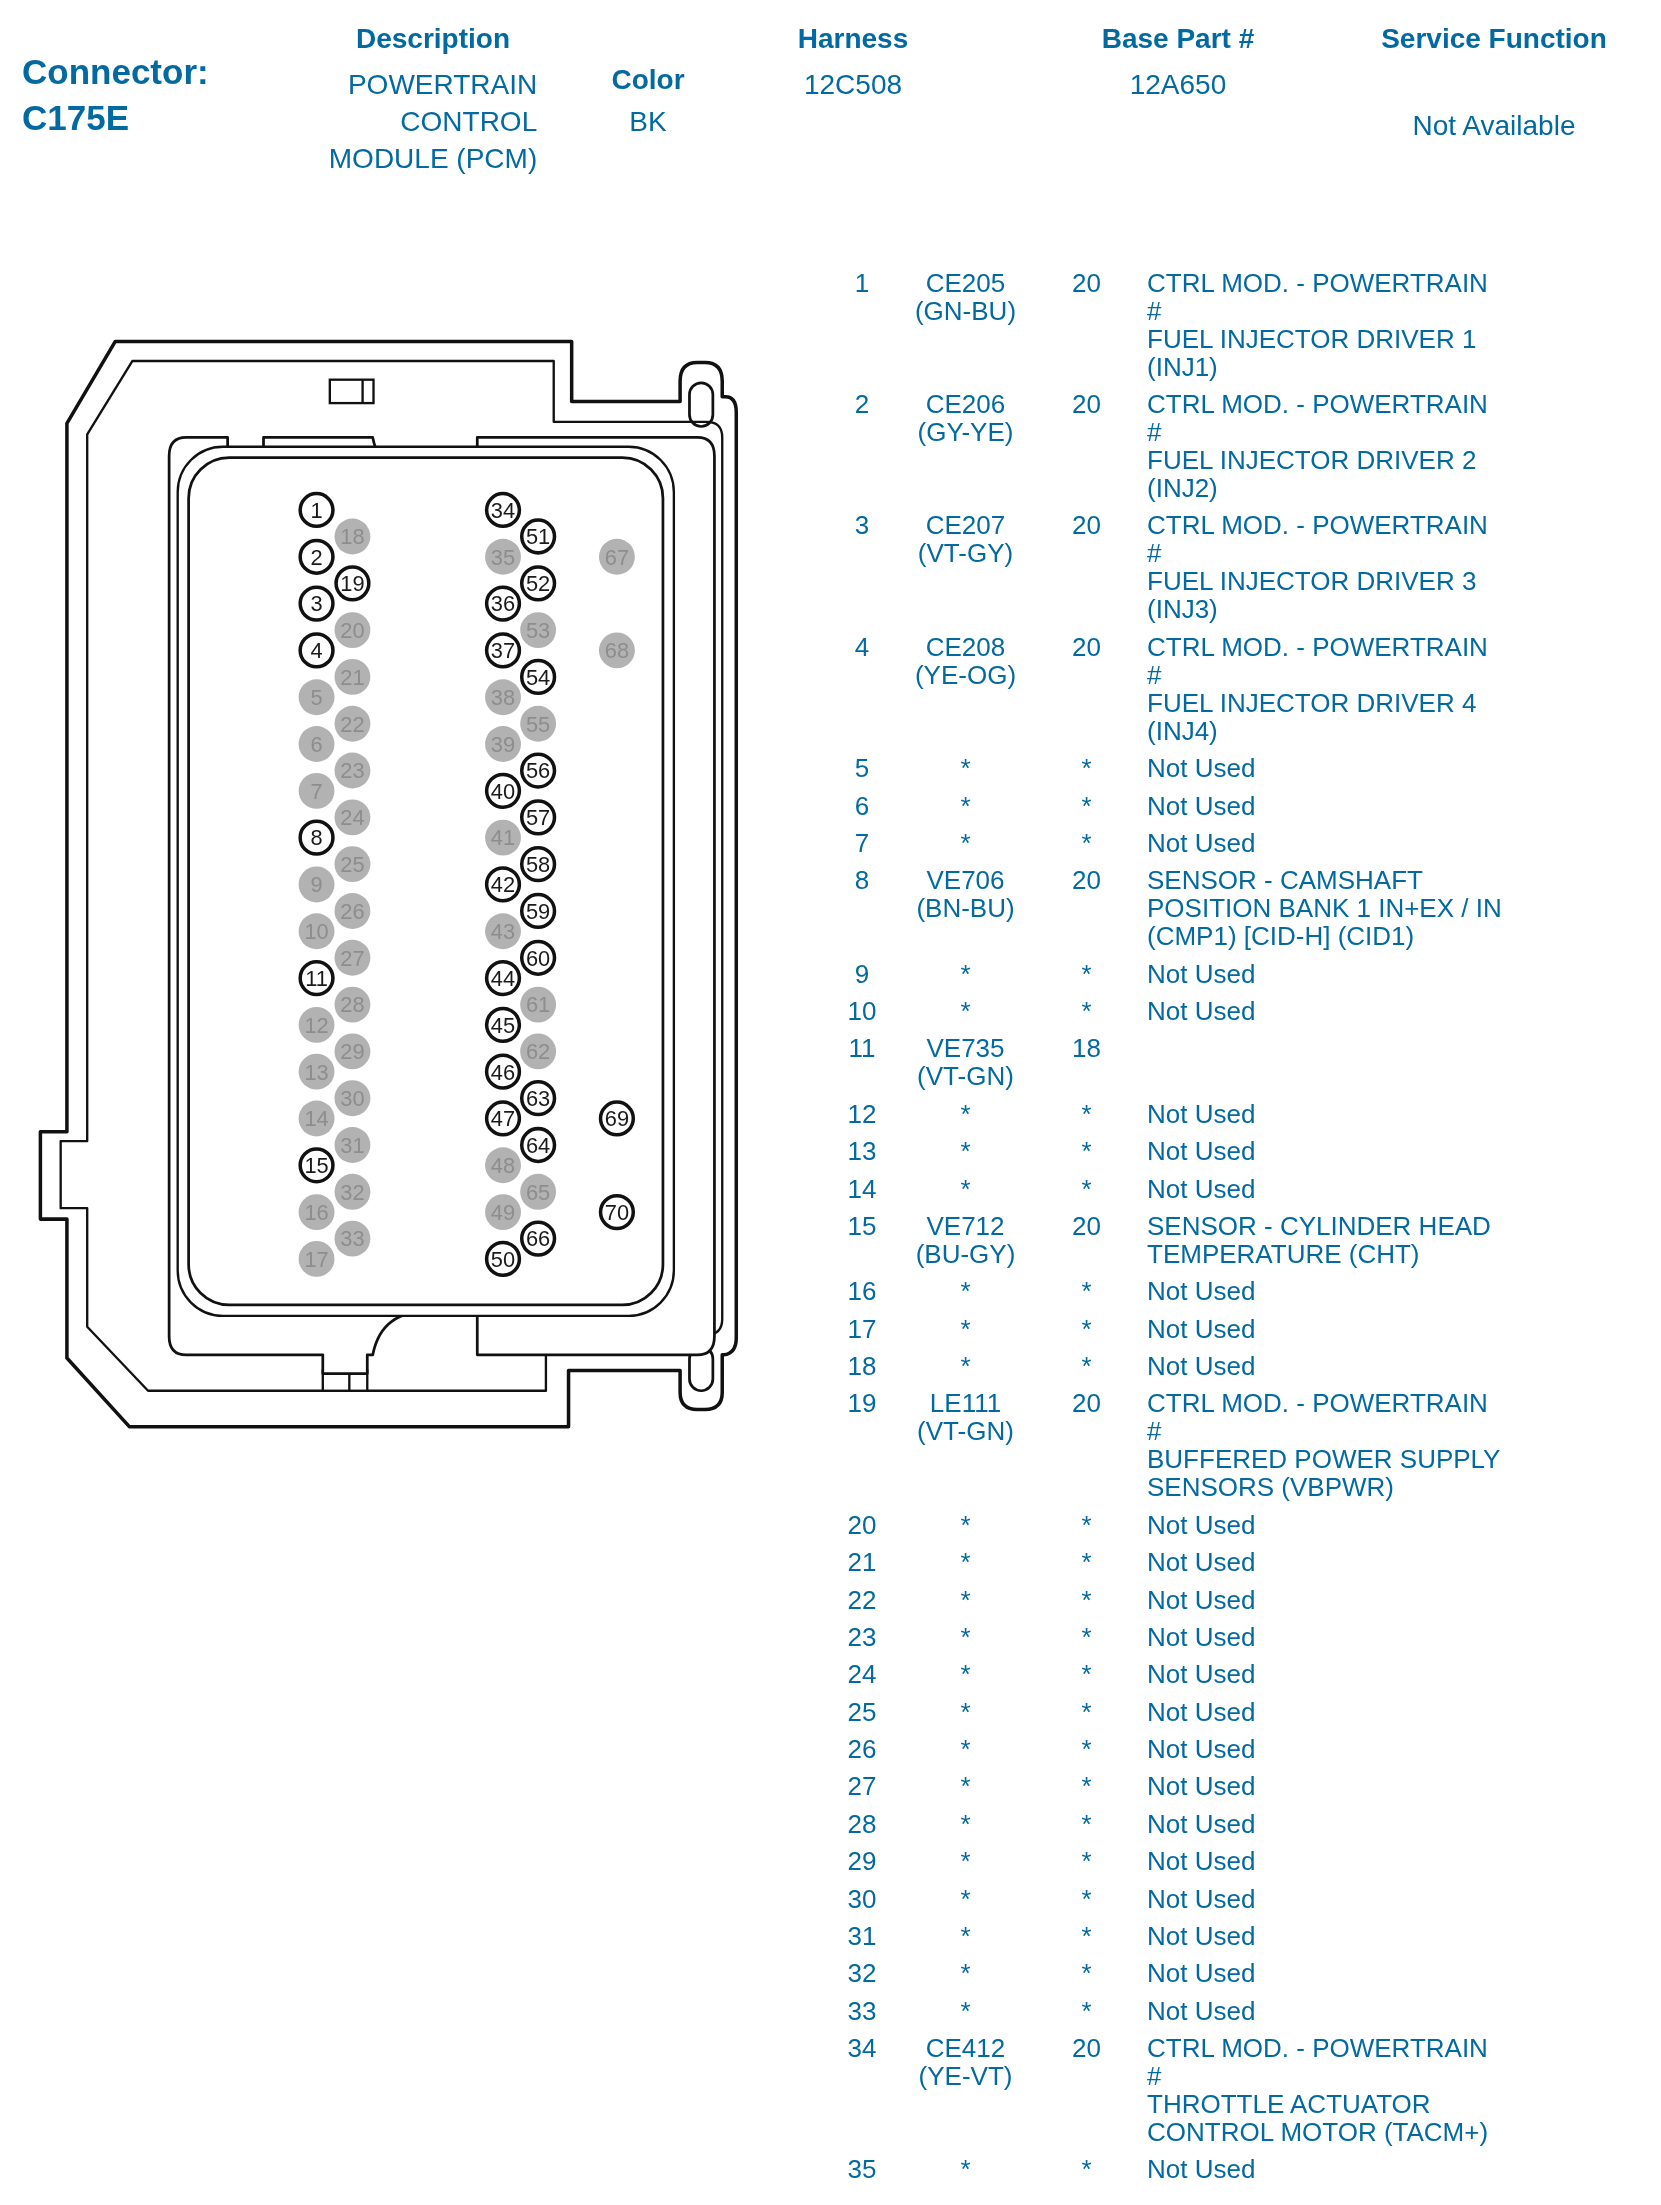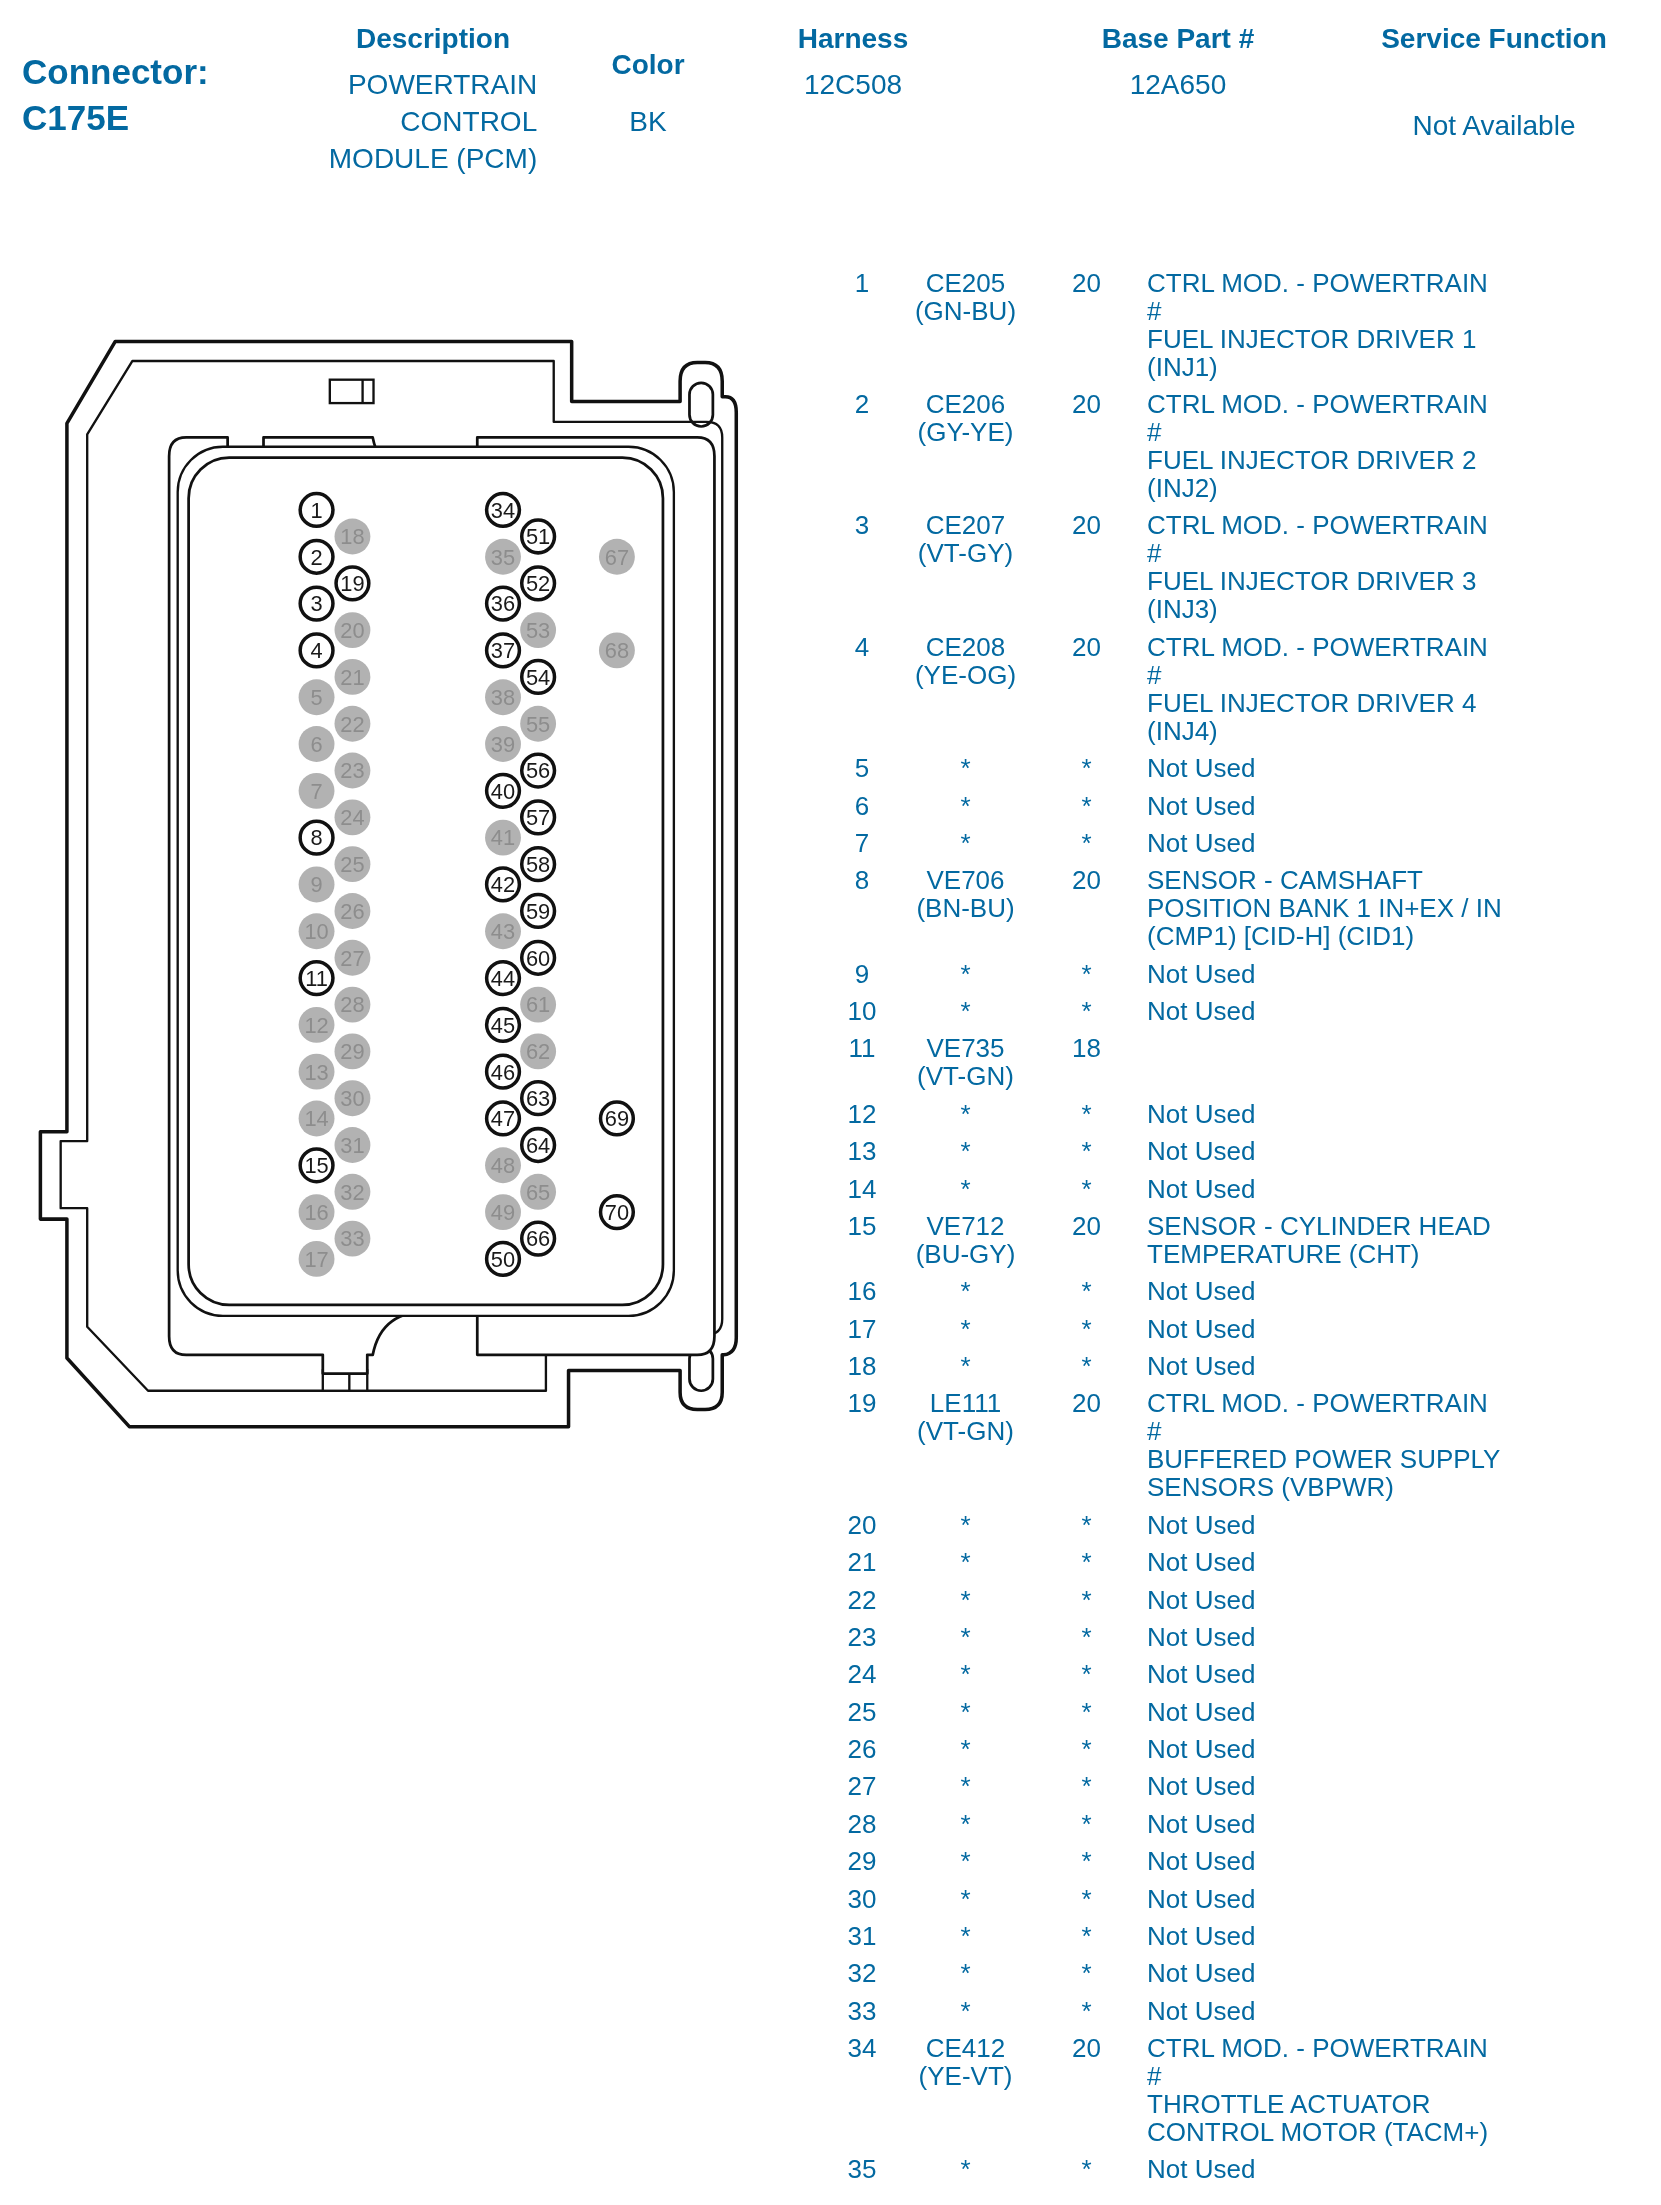--- a/index.html
+++ b/index.html
@@ -33,21 +33,21 @@
 <div class="page">
 
   <div class="conn-label">Connector:</div>
   <div class="conn-id">C175E</div>
 
   <div class="hdr-label" style="left:433px;top:23.4px;">Description</div>
   <div class="hdr-value" style="left:433px;top:66px;">POWERTRAIN
 CONTROL
 MODULE (PCM)</div>
 
-  <div class="hdr-label" style="left:648px;top:49px;">Color</div>
+  <div class="hdr-label" style="left:648px;top:64px;">Color</div>
   <div class="hdr-value" style="left:648px;top:103px;">BK</div>
 
   <div class="hdr-label" style="left:853px;top:23.4px;">Harness</div>
   <div class="hdr-value" style="left:853px;top:66px;">12C508</div>
 
   <div class="hdr-label" style="left:1178px;top:23.4px;">Base Part #</div>
   <div class="hdr-value" style="left:1178px;top:66px;">12A650</div>
 
   <div class="hdr-label" style="left:1494px;top:23.4px;">Service Function</div>
   <div class="hdr-value" style="left:1494px;top:66px;margin-top:41px;">Not Available</div>

